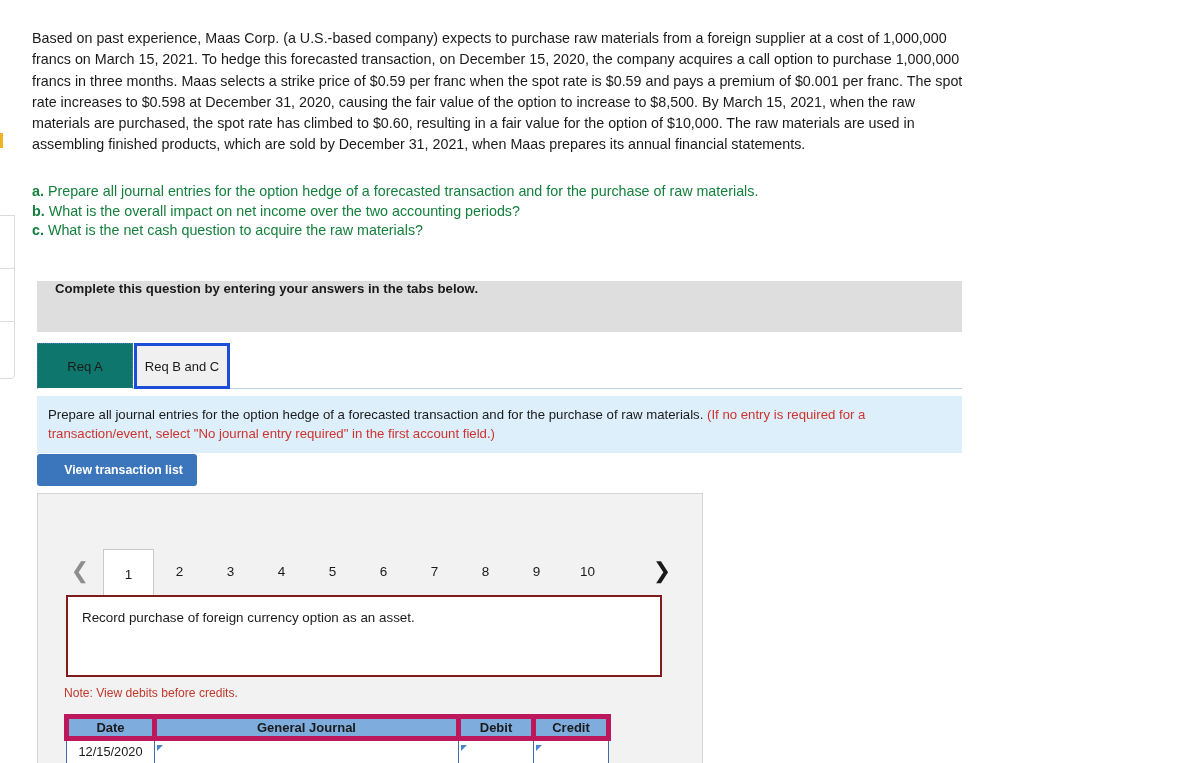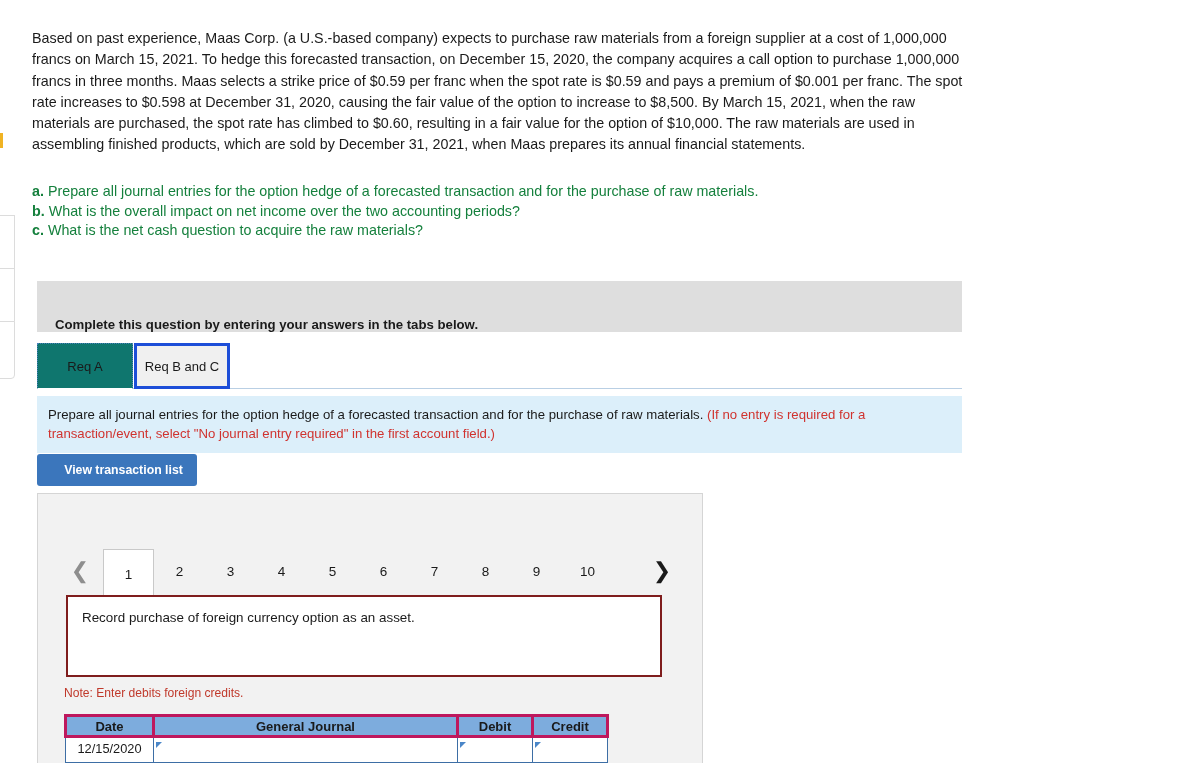--- a/index.html
+++ b/index.html
@@ -34,21 +34,21 @@
     position: absolute; left: 32px; top: 182px; width: 900px;
     font-size: 14.3px; line-height: 19.5px; color: #15803d;
   }
   .reqs .lbl { font-weight: bold; }
 
   
   .complete-bar {
     position: absolute; left: 37px; top: 281px;
     width: 925px; height: 51px;
     background: #dedede;
-    display: flex; align-items: flex-end;
+    display: flex; align-items: flex-start;
   }
   .complete-bar span {
     margin-left: 18px; font-size: 13.2px; font-weight: bold; color: #1a1a1a;
   }
 
   
   .tabstrip {
     position: absolute; left: 37px; top: 343px;
     width: 925px; height: 46px;
   }
@@ -151,21 +151,21 @@
     font-size: 12.1px; color: #c0392b;
   }
 
   
   .jtable {
     position: absolute; left: 64px; top: 714px;
     width: 542px; border-collapse: collapse;
     table-layout: fixed;
   }
   .jtable th {
-    background: #7dacdd; border: 3px solid #be185d;
+    background: #7dacdd; border: 5px solid #be185d;
     height: 21px; font-size: 13px; font-weight: bold; color: #1a1a1a;
   }
   .jtable td {
     background: #ffffff; border: 1px solid #3d6ea5;
     height: 26px; font-size: 12.8px; color: #1a1a1a;
     vertical-align: top; padding: 3px 0 0 0;
   }
   .c-date  { width: 88px; text-align: center; }
   .c-acct  { width: 304px; margin-left: 31px; }
   .c-debit { width: 75px; }
@@ -243,21 +243,21 @@
         <div class="page-num">10</div>
       </div>
       <div class="pager-arrow next">❯</div>
     </div>
   </div>
 
   <div class="txn-box">
     <div class="txt">Record purchase of foreign currency option as an asset.</div>
   </div>
 
-  <div class="ws-note">Note: Enter debits foreign credits.</div>
+  <div class="ws-note">Note: View debits before credits.</div>
 
   <table class="jtable">
     <thead>
       <tr>
         <th class="c-date">Date</th>
         <th class="c-acct">General Journal</th>
         <th class="c-debit">Debit</th>
         <th class="c-credit">Credit</th>
       </tr>
     </thead>

